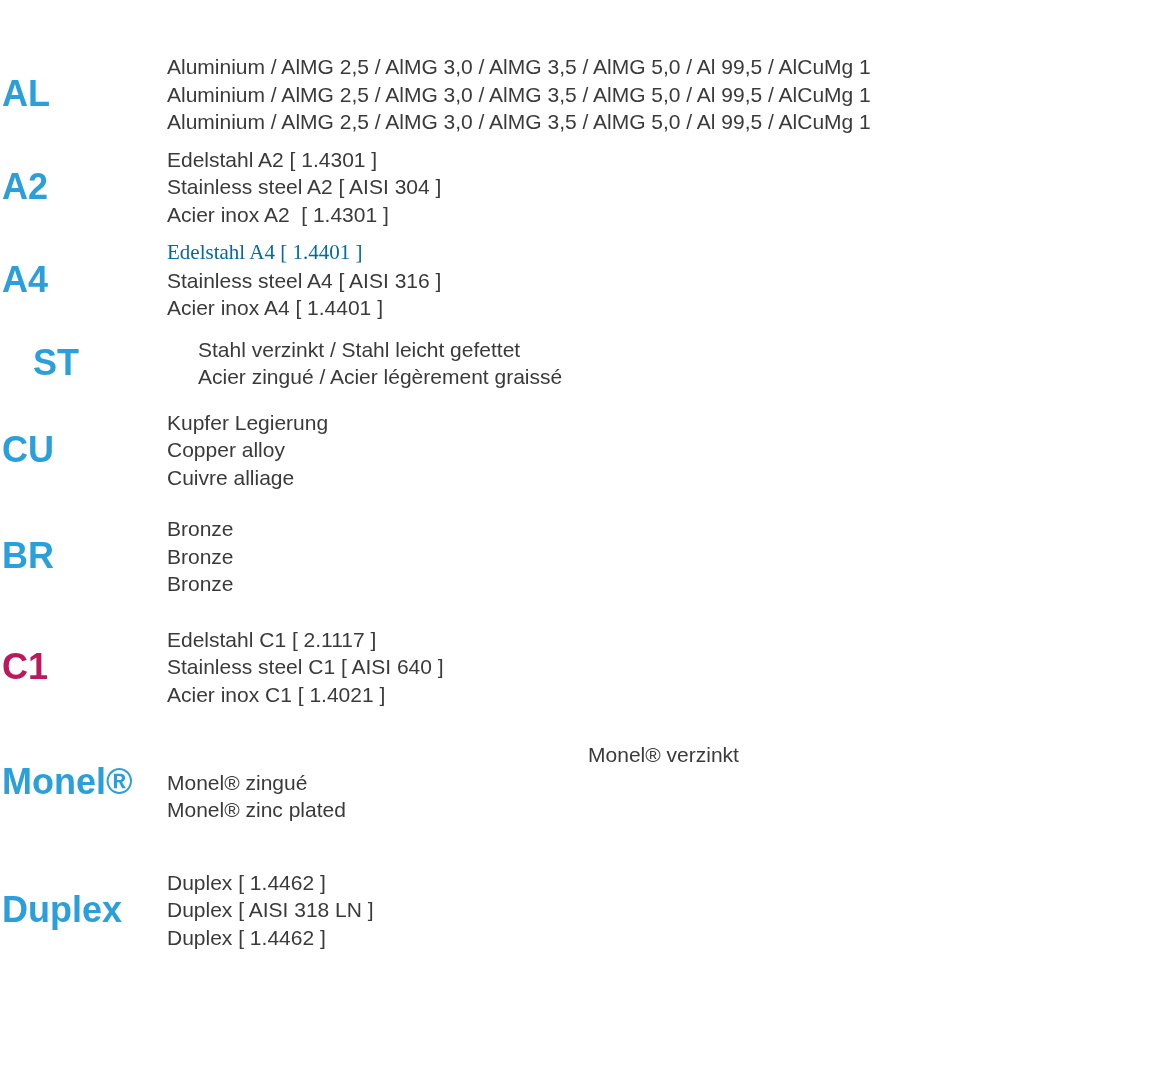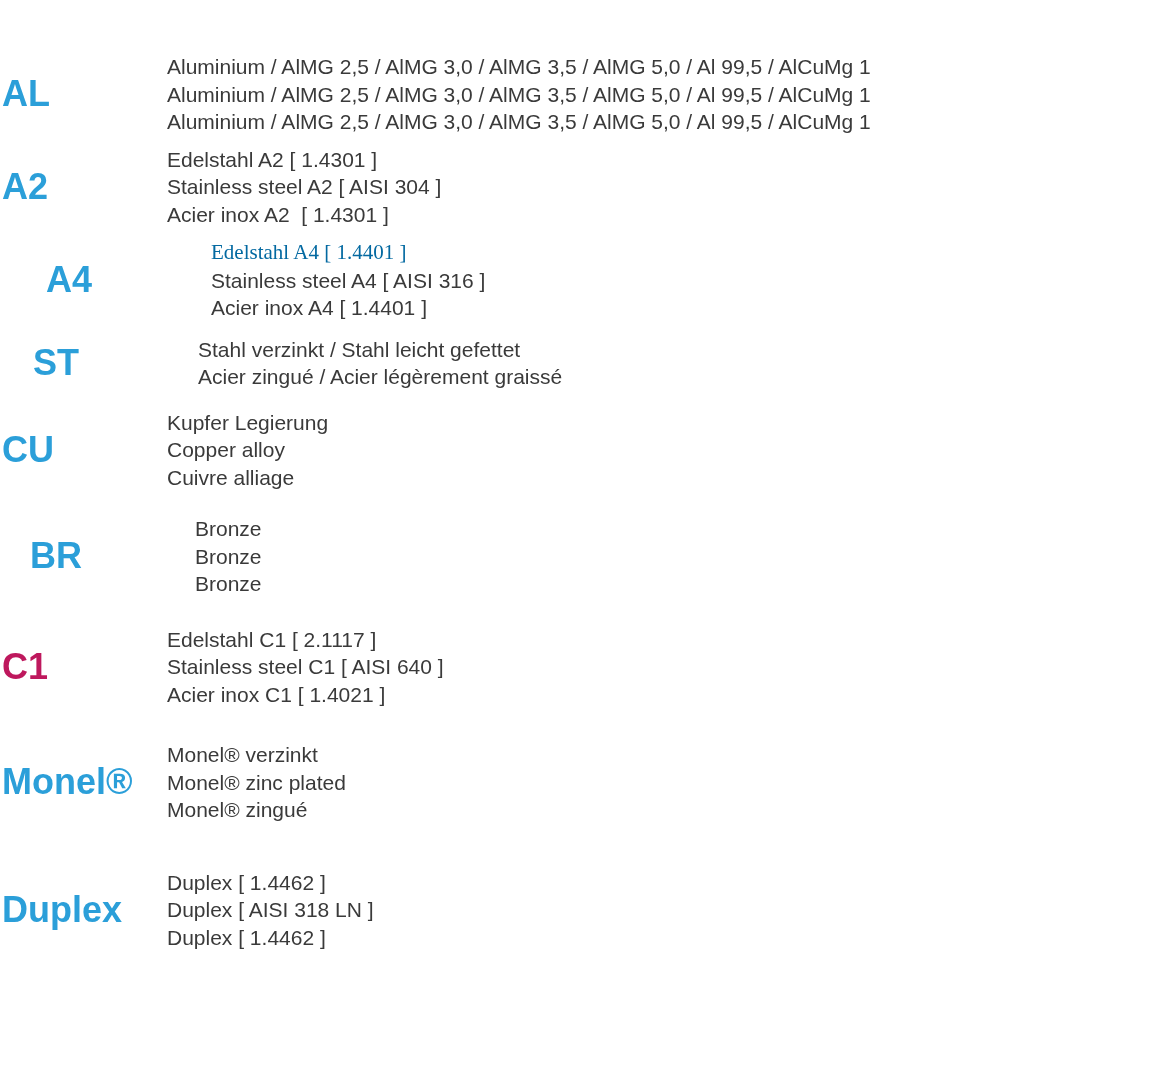--- a/index.html
+++ b/index.html
@@ -18,24 +18,24 @@
     padding-top: 53px;
   }
   .materials-list {
     display: block;
   }
   .material-row {
     display: flex;
     align-items: center;
   }
   .material-row:nth-child(2) { margin-top: 10px; }
-  .material-row:nth-child(3) { margin-top: 11px; padding-left: 44px; }
+  .material-row:nth-child(3) { margin-top: 11px; }
   .material-row:nth-child(4) { margin-top: 14px; }
   .material-row:nth-child(5) { margin-top: 18px; }
-  .material-row:nth-child(6) { margin-top: 24px; padding-left: 28px; }
+  .material-row:nth-child(6) { margin-top: 24px; }
   .material-row:nth-child(7) { margin-top: 28px; }
   .material-row:nth-child(8) { margin-top: 33px; }
   .material-row:nth-child(9) { margin-top: 45px; }
   .material-code {
     flex: 0 0 167px;
     padding-left: 2px;
     box-sizing: border-box;
     font-size: 36px;
     font-weight: bold;
     color: #2b9fd9;
@@ -116,23 +116,23 @@
     <div class="material-descriptions">
       <p class="material-description-line" style="color: rgb(58, 58, 58);">Edelstahl C1 [ 2.1117 ]</p>
       <p class="material-description-line" style="color: rgb(58, 58, 58);">Stainless steel C1 [ AISI 640 ]</p>
       <p class="material-description-line" style="color: rgb(58, 58, 58);">Acier inox C1 [ 1.4021 ]</p>
     </div>
   </div>
 
   <div class="material-row">
     <div class="material-code" style="color: rgb(43, 159, 217);">Monel®</div>
     <div class="material-descriptions">
-      <p class="material-description-line" style="color: rgb(58, 58, 58);">Monel® verzinkt</p>
+      <p class="material-description-line" style="color: rgb(58, 58, 58); text-align: center;">Monel® verzinkt</p>
+      <p class="material-description-line" style="color: rgb(58, 58, 58);">Monel® zingué</p>
       <p class="material-description-line" style="color: rgb(58, 58, 58);">Monel® zinc plated</p>
-      <p class="material-description-line" style="color: rgb(58, 58, 58);">Monel® zingué</p>
     </div>
   </div>
 
   <div class="material-row">
     <div class="material-code" style="color: rgb(43, 159, 217);">Duplex</div>
     <div class="material-descriptions">
       <p class="material-description-line" style="color: rgb(58, 58, 58);">Duplex [ 1.4462 ]</p>
       <p class="material-description-line" style="color: rgb(58, 58, 58);">Duplex [ AISI 318 LN ]</p>
       <p class="material-description-line" style="color: rgb(58, 58, 58);">Duplex [ 1.4462 ]</p>
     </div>

